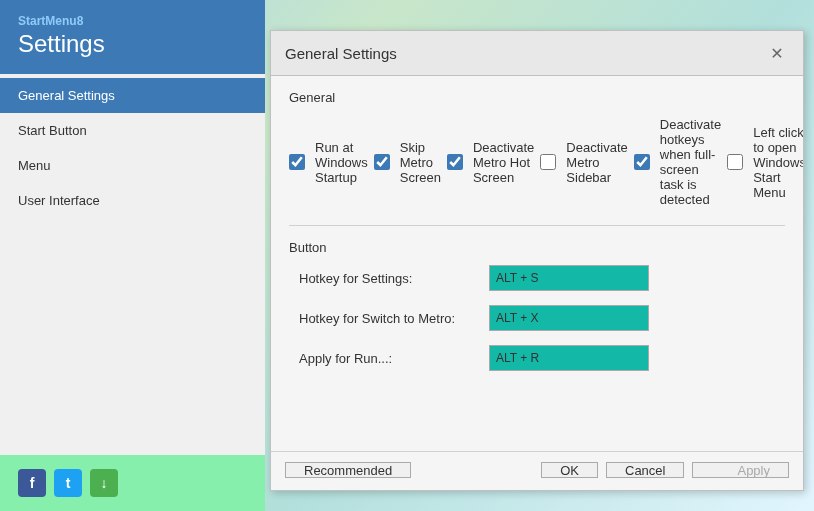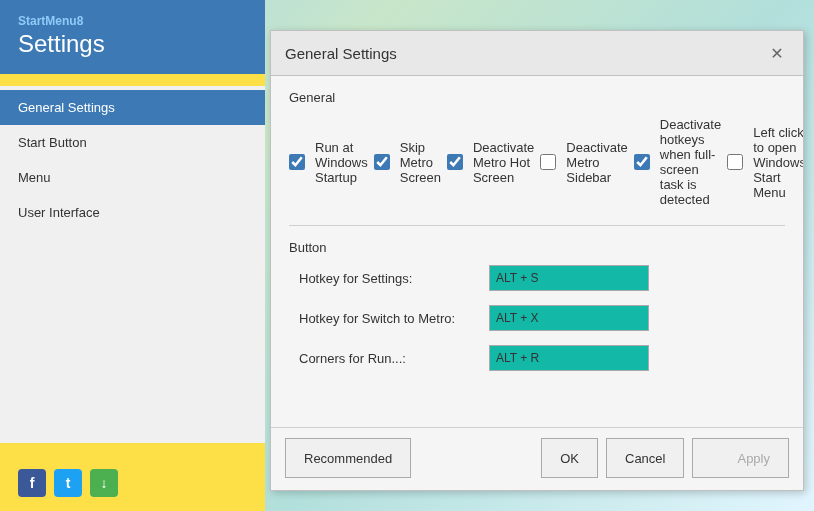--- a/index.html
+++ b/index.html
@@ -25,24 +25,23 @@
         radial-gradient(ellipse 80px 60px at 50% 80%, rgba(255,255,255,0.4) 0%, transparent 70%);
       pointer-events: none;
     }
 
     .app-window {
       position: absolute;
       left: 0;
       top: 0;
       bottom: 0;
       width: 265px;
-      background: #fde047;
+      background: #86efac;
       display: flex;
       flex-direction: column;
-      gap: 12px;
     }
 
     .sidebar-header {
       background: #3d7ab5;
       color: white;
       padding: 14px 18px 16px;
     }
 
     .sidebar-brand {
       font-size: 12px;
@@ -219,21 +218,21 @@
 
     .dialog-footer {
       padding: 10px 14px 12px;
       border-top: 1px solid #d0d0d0;
       display: flex;
       align-items: center;
       gap: 8px;
     }
 
     .btn {
-      height: 40px;
+      height: 16px;
       padding: 0 18px;
       border: 1px solid #aaa;
       background: #f0f0f0;
       cursor: pointer;
       font-size: 13px;
       color: #333;
       font-family: 'Segoe UI', Arial, sans-serif;
       text-align: right;
     }
 
@@ -321,21 +320,21 @@
     <div class="hotkeys-section">
       <div class="hotkey-row">
         <span class="hotkey-label">Hotkey for Settings:</span>
         <input type="text" class="hotkey-input" value="ALT + S" style="">
       </div>
       <div class="hotkey-row">
         <span class="hotkey-label">Hotkey for Switch to Metro:</span>
         <input type="text" class="hotkey-input" value="ALT + X" style="">
       </div>
       <div class="hotkey-row">
-        <span class="hotkey-label">Corners for Run...:</span>
+        <span class="hotkey-label">Apply for Run...:</span>
         <input type="text" class="hotkey-input" value="ALT + R" style="">
       </div>
     </div>
   </div>
 
   <div class="dialog-footer">
     <button class="btn btn-recommended">Recommended</button>
     <button class="btn">OK</button>
     <button class="btn">Cancel</button>
     <button class="btn btn-apply">Apply</button>

